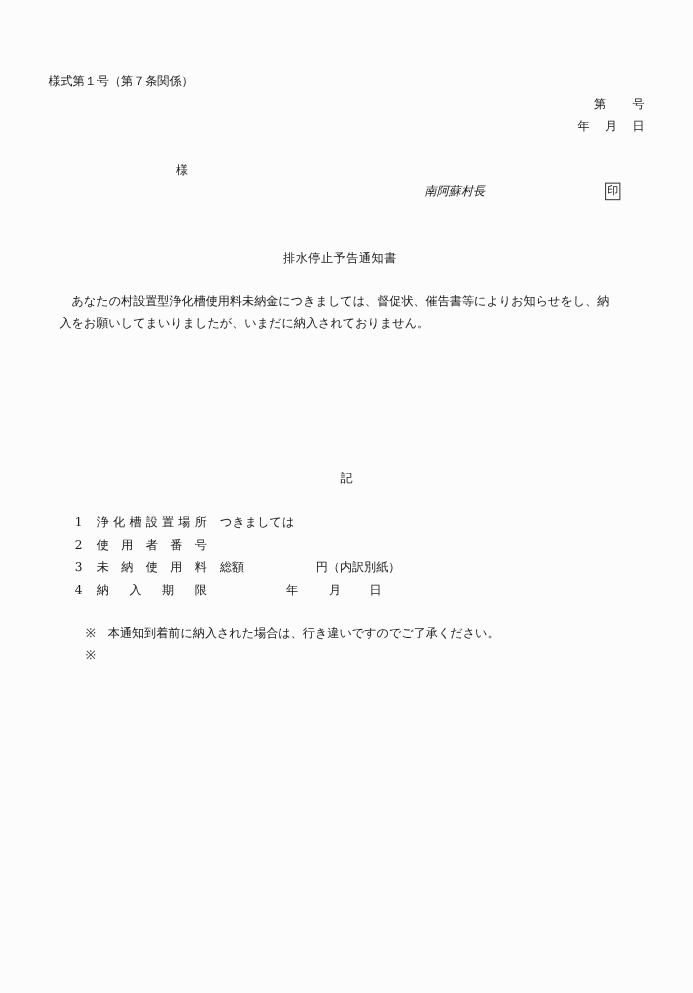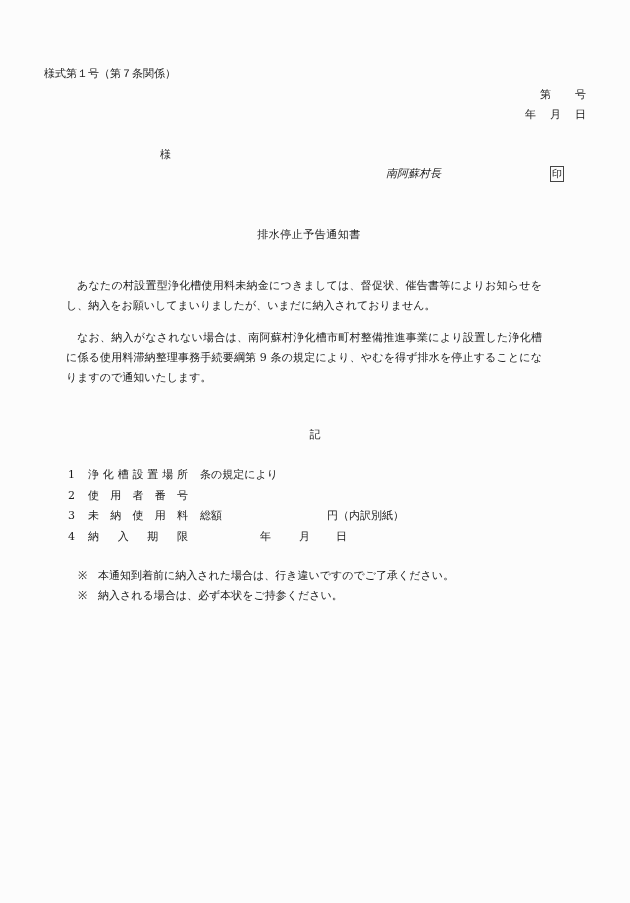--- a/index.html
+++ b/index.html
@@ -15,21 +15,21 @@
   .doc-no .k1 { margin-right: 24px; }
   .doc-date { right: 44px; top: 108px; }
   .doc-date .k { margin-right: 14px; }
   .doc-date .k:last-child { margin-right: 0; }
   .recipient { left: 160px; top: 148px; }
   .sender { left: 386px; top: 167px; font-style: italic; }
   .seal { left: 550px; top: 166px; width: 12px; height: 14px; border: 1px solid #444;
           font-size: 10px; line-height: 14px; text-align: center; }
   .title { left: 0; width: 618px; text-align: center; top: 228px; letter-spacing: 0.5px; }
   .body-text { left: 54px; top: 264px; width: 500px; line-height: 20px; white-space: normal; }
-  .body-text p { margin: 12px; text-align: justify; text-align-last: left; }
+  .body-text p { margin: 0; text-align: justify; text-align-last: left; }
   .body-text p.ind { text-indent: 11px; }
   .ki { left: 0; width: 630px; text-align: center; top: 428px; }
   .items { left: 68px; top: 465px; line-height: 20.5px; }
   .item { display: flex; height: 20.5px; }
   .item .num { width: 20px; }
   .item .lbl { width: 100px; display: flex; justify-content: space-between; }
   .item .val { margin-left: 12px; display: flex; }
   .notes { left: 78px; top: 566px; line-height: 20px; }
   .note { display: flex; }
   .note .mark { width: 20px; }
@@ -49,38 +49,37 @@
 
 <div class="abs recipient">様</div>
 
 <div class="abs sender">南阿蘇村長</div>
 <div class="abs seal">印</div>
 
 <div class="abs title">排水停止予告通知書</div>
 
 <div class="abs body-text">
   <p class="ind">あなたの村設置型浄化槽使用料未納金につきましては、督促状、催告書等によりお知らせをし、納入をお願いしてまいりましたが、いまだに納入されておりません。</p>
-  <p class="ind">なお、納入がなされない場合は、南阿蘇村浄化槽市町村整備推進事業により設置した浄化槽に係る使用料滞納整理事務手続要綱第 9 条の規定により、やむを得ず排水を停止することになりますので通知いたします。</p>
 </div>
 
 <div class="abs ki">記</div>
 
 <div class="abs items">
   <div class="item">
     <span class="num">1</span>
     <span class="lbl">
       <span>浄</span>
         <span>化</span>
         <span>槽</span>
         <span>設</span>
         <span>置</span>
         <span>場</span>
         <span>所</span>
     </span>
-    <span class="val">条の規定により</span>
+    <span class="val">つきましては</span>
   </div>
   <div class="item">
     <span class="num">2</span>
     <span class="lbl">
       <span>使</span>
         <span>用</span>
         <span>者</span>
         <span>番</span>
         <span>号</span>
     </span>
@@ -90,21 +89,21 @@
     <span class="num">3</span>
     <span class="lbl">
       <span>未</span>
         <span>納</span>
         <span>使</span>
         <span>用</span>
         <span>料</span>
     </span>
     <span class="val">
       <span>総額</span>
-      <span style="margin-left:105px">円（内訳別紙）</span>
+      <span style="margin-left:65px">円（内訳別紙）</span>
     </span>
   </div>
   <div class="item">
     <span class="num">4</span>
     <span class="lbl" style="padding-right:0">
       <span>納</span>
         <span>入</span>
         <span>期</span>
         <span>限</span>
     </span>
@@ -116,15 +115,14 @@
   </div>
 </div>
 
 <div class="abs notes">
   <div class="note">
     <span class="mark">※</span>
     <span>本通知到着前に納入された場合は、行き違いですのでご了承ください。</span>
   </div>
   <div class="note">
     <span class="mark">※</span>
-    <span>納入される場合は、必ず本状をご持参ください。</span>
   </div>
 </div>
 
 </body></html>

